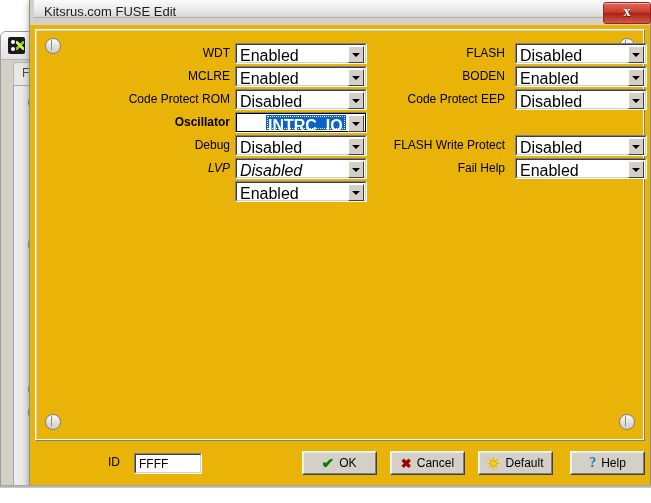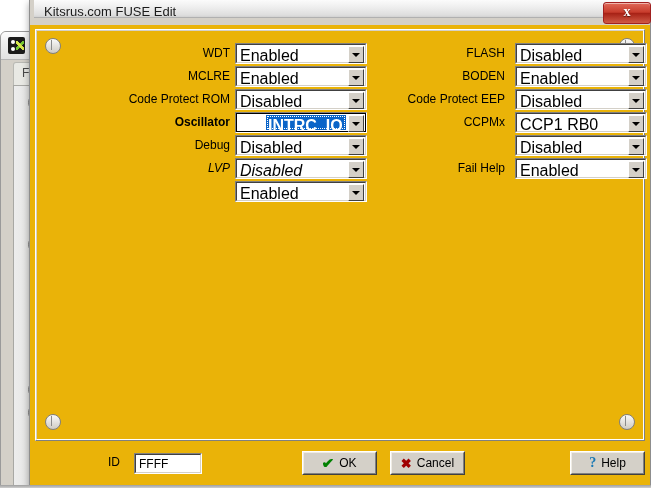--- a/index.html
+++ b/index.html
@@ -551,31 +551,23 @@
           <div class="field-row col-right" style="top:58px;">
             <div class="field-label">Code Protect EEP</div>
             <div class="combo">
               <div class="combo-inner">
                 <div class="combo-value">Disabled</div>
                 <div class="combo-arrow"></div>
               </div>
             </div>
           </div>
 
-          <div class="field-row col-right" style="top:81px;">
-            <div class="field-label">CCPMx</div>
-            <div class="combo">
-              <div class="combo-inner">
-                <div class="combo-value">CCP1 RB0</div>
-                <div class="combo-arrow"></div>
-              </div>
-            </div>
-          </div>
 
           <div class="field-row col-right" style="top:104px;">
+            <div class="field-label">FLASH Write Protect</div>
             <div class="combo">
               <div class="combo-inner">
                 <div class="combo-value">Disabled</div>
                 <div class="combo-arrow"></div>
               </div>
             </div>
           </div>
 
           <div class="field-row col-right" style="top:127px;">
             <div class="field-label">Fail Help</div>
@@ -604,20 +596,32 @@
         </div>
       </div>
 
       <div class="dlg-button" id="btn-cancel">
         <div class="btn-inner">
           <span class="ico ico-x">✖</span>
           <span>Cancel</span>
         </div>
       </div>
 
+      <div class="dlg-button" id="btn-default">
+        <div class="btn-inner">
+          <span class="ico ico-sun">
+            <span class="ray r1"></span>
+              <span class="ray r2"></span>
+            <span class="ray r3"></span>
+              <span class="ray r4"></span>
+            <span class="core"></span>
+          </span>
+          <span>Default</span>
+        </div>
+      </div>
 
       <div class="dlg-button" id="btn-help">
         <div class="btn-inner">
           <span class="ico ico-q">?</span>
           <span class="underline-accel">Help</span>
         </div>
       </div>
 
     </div>
   </div>

